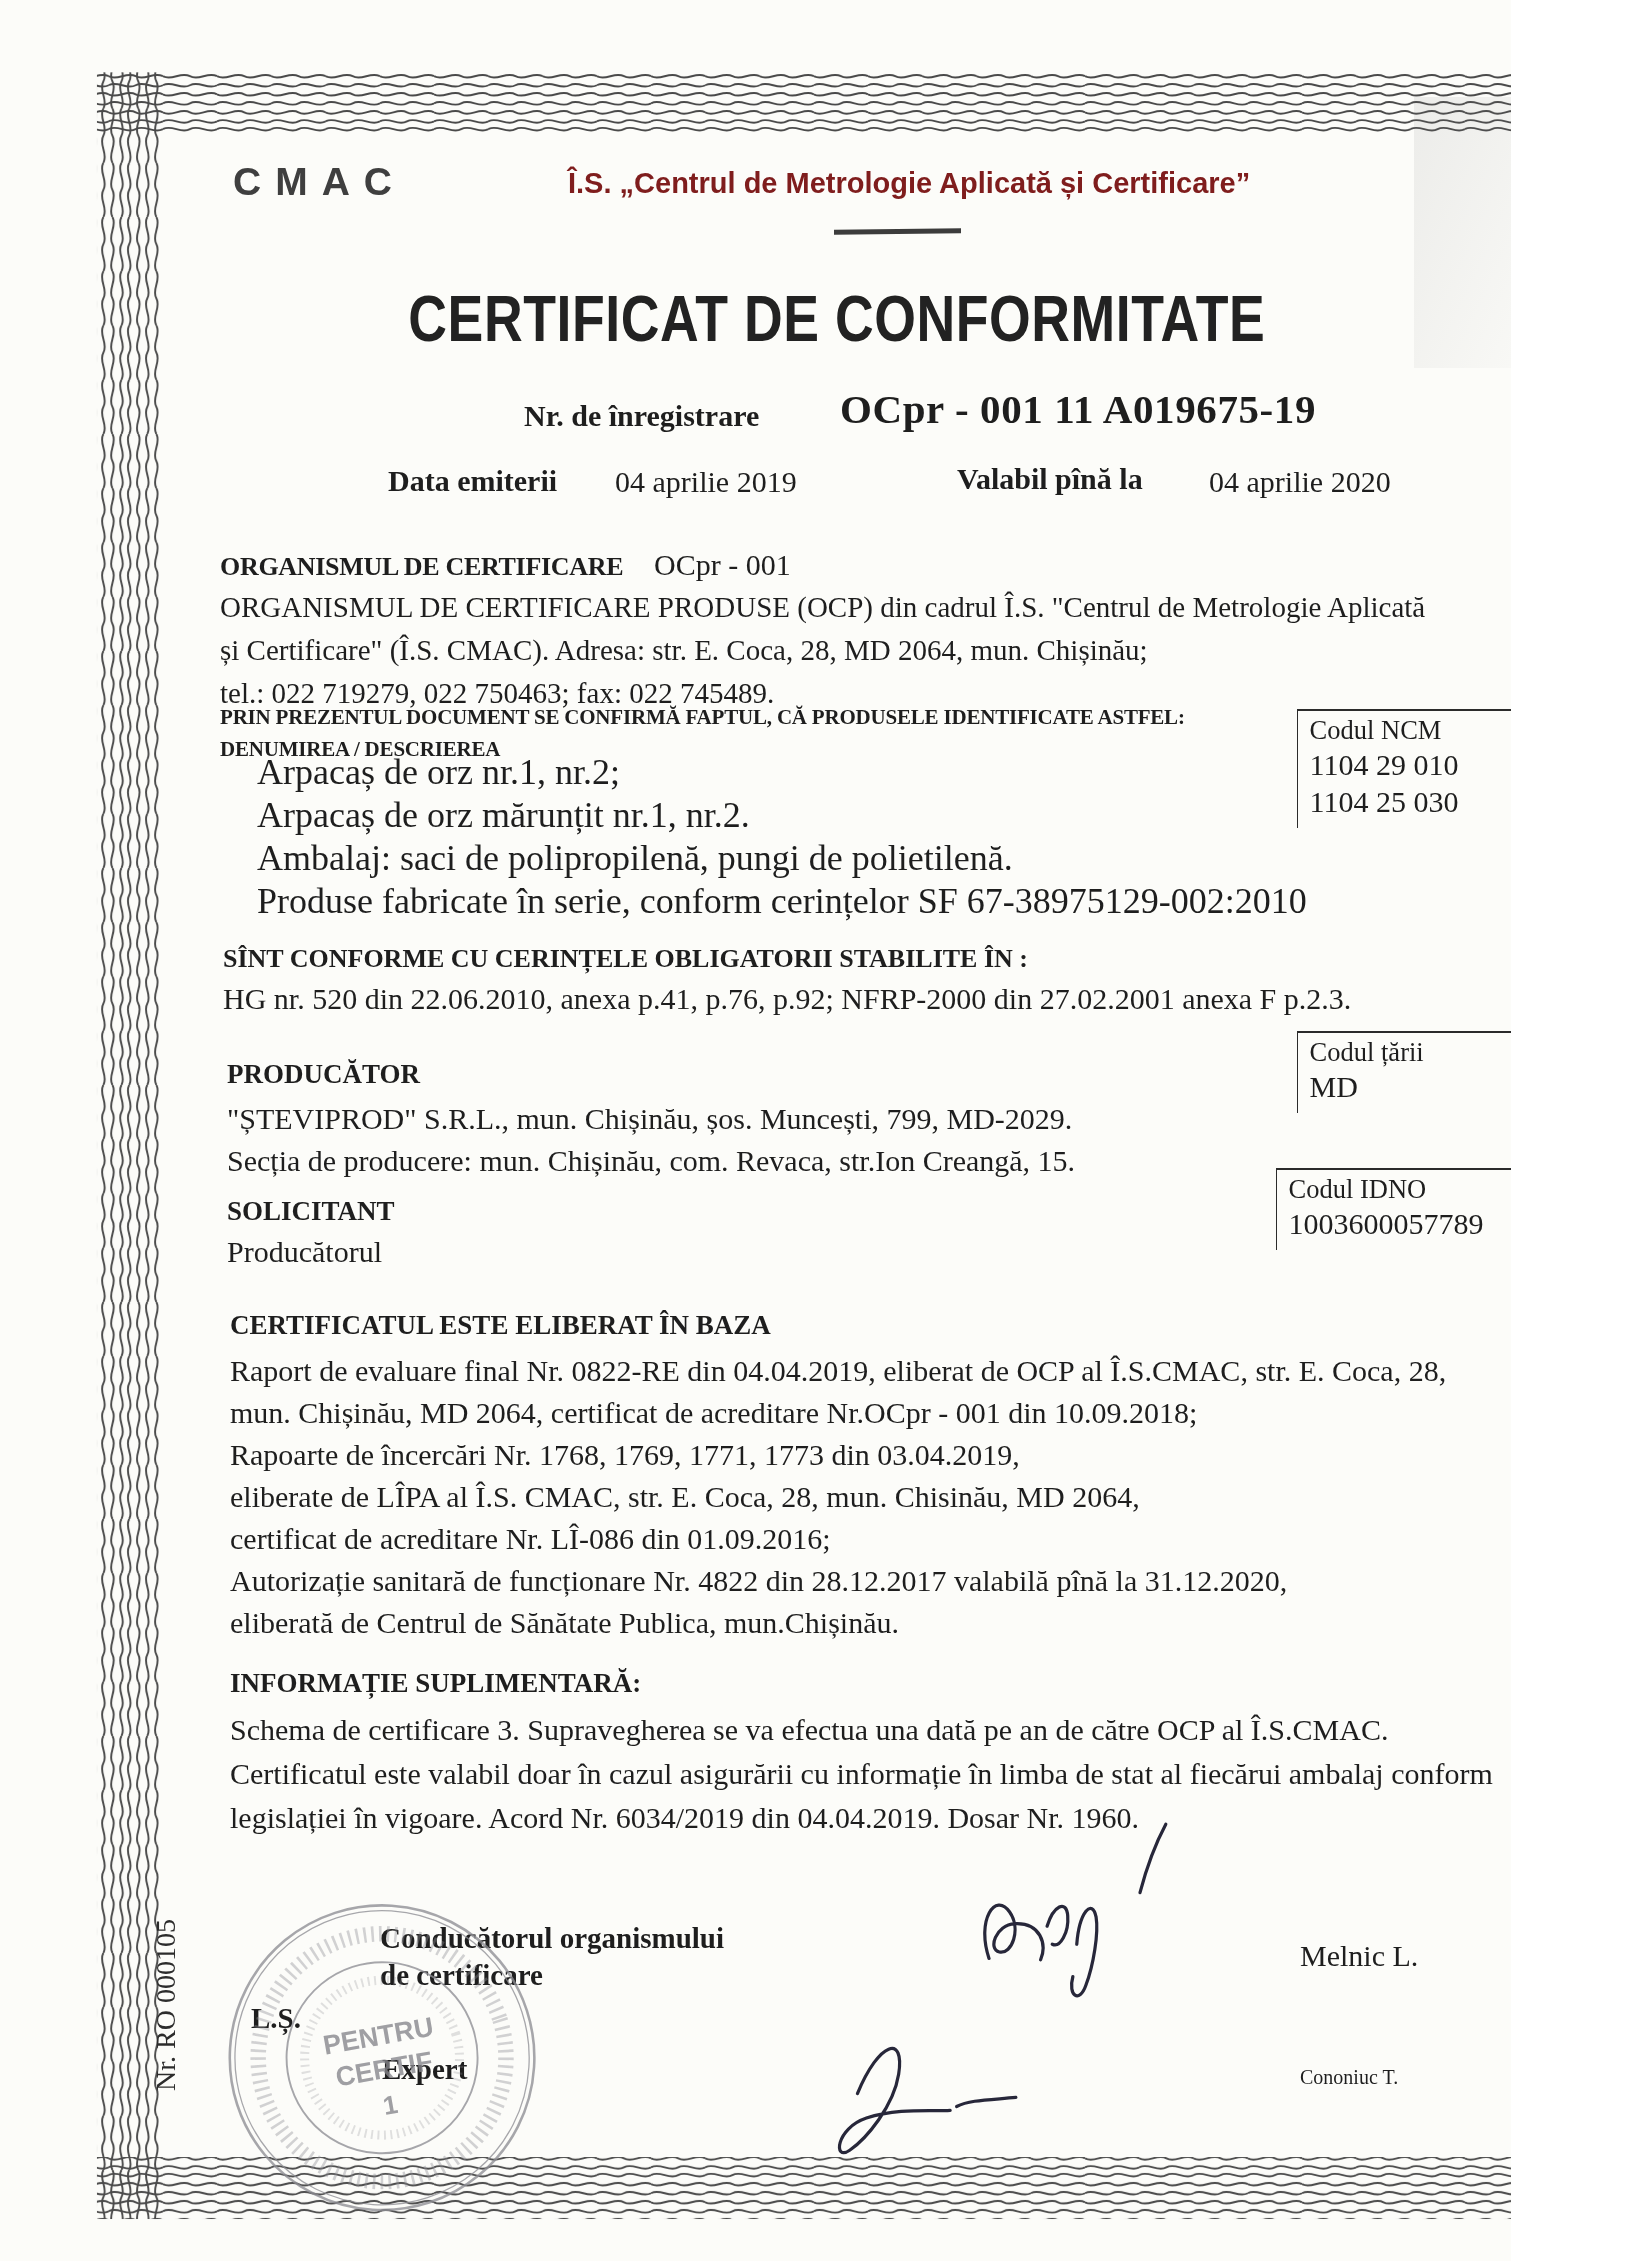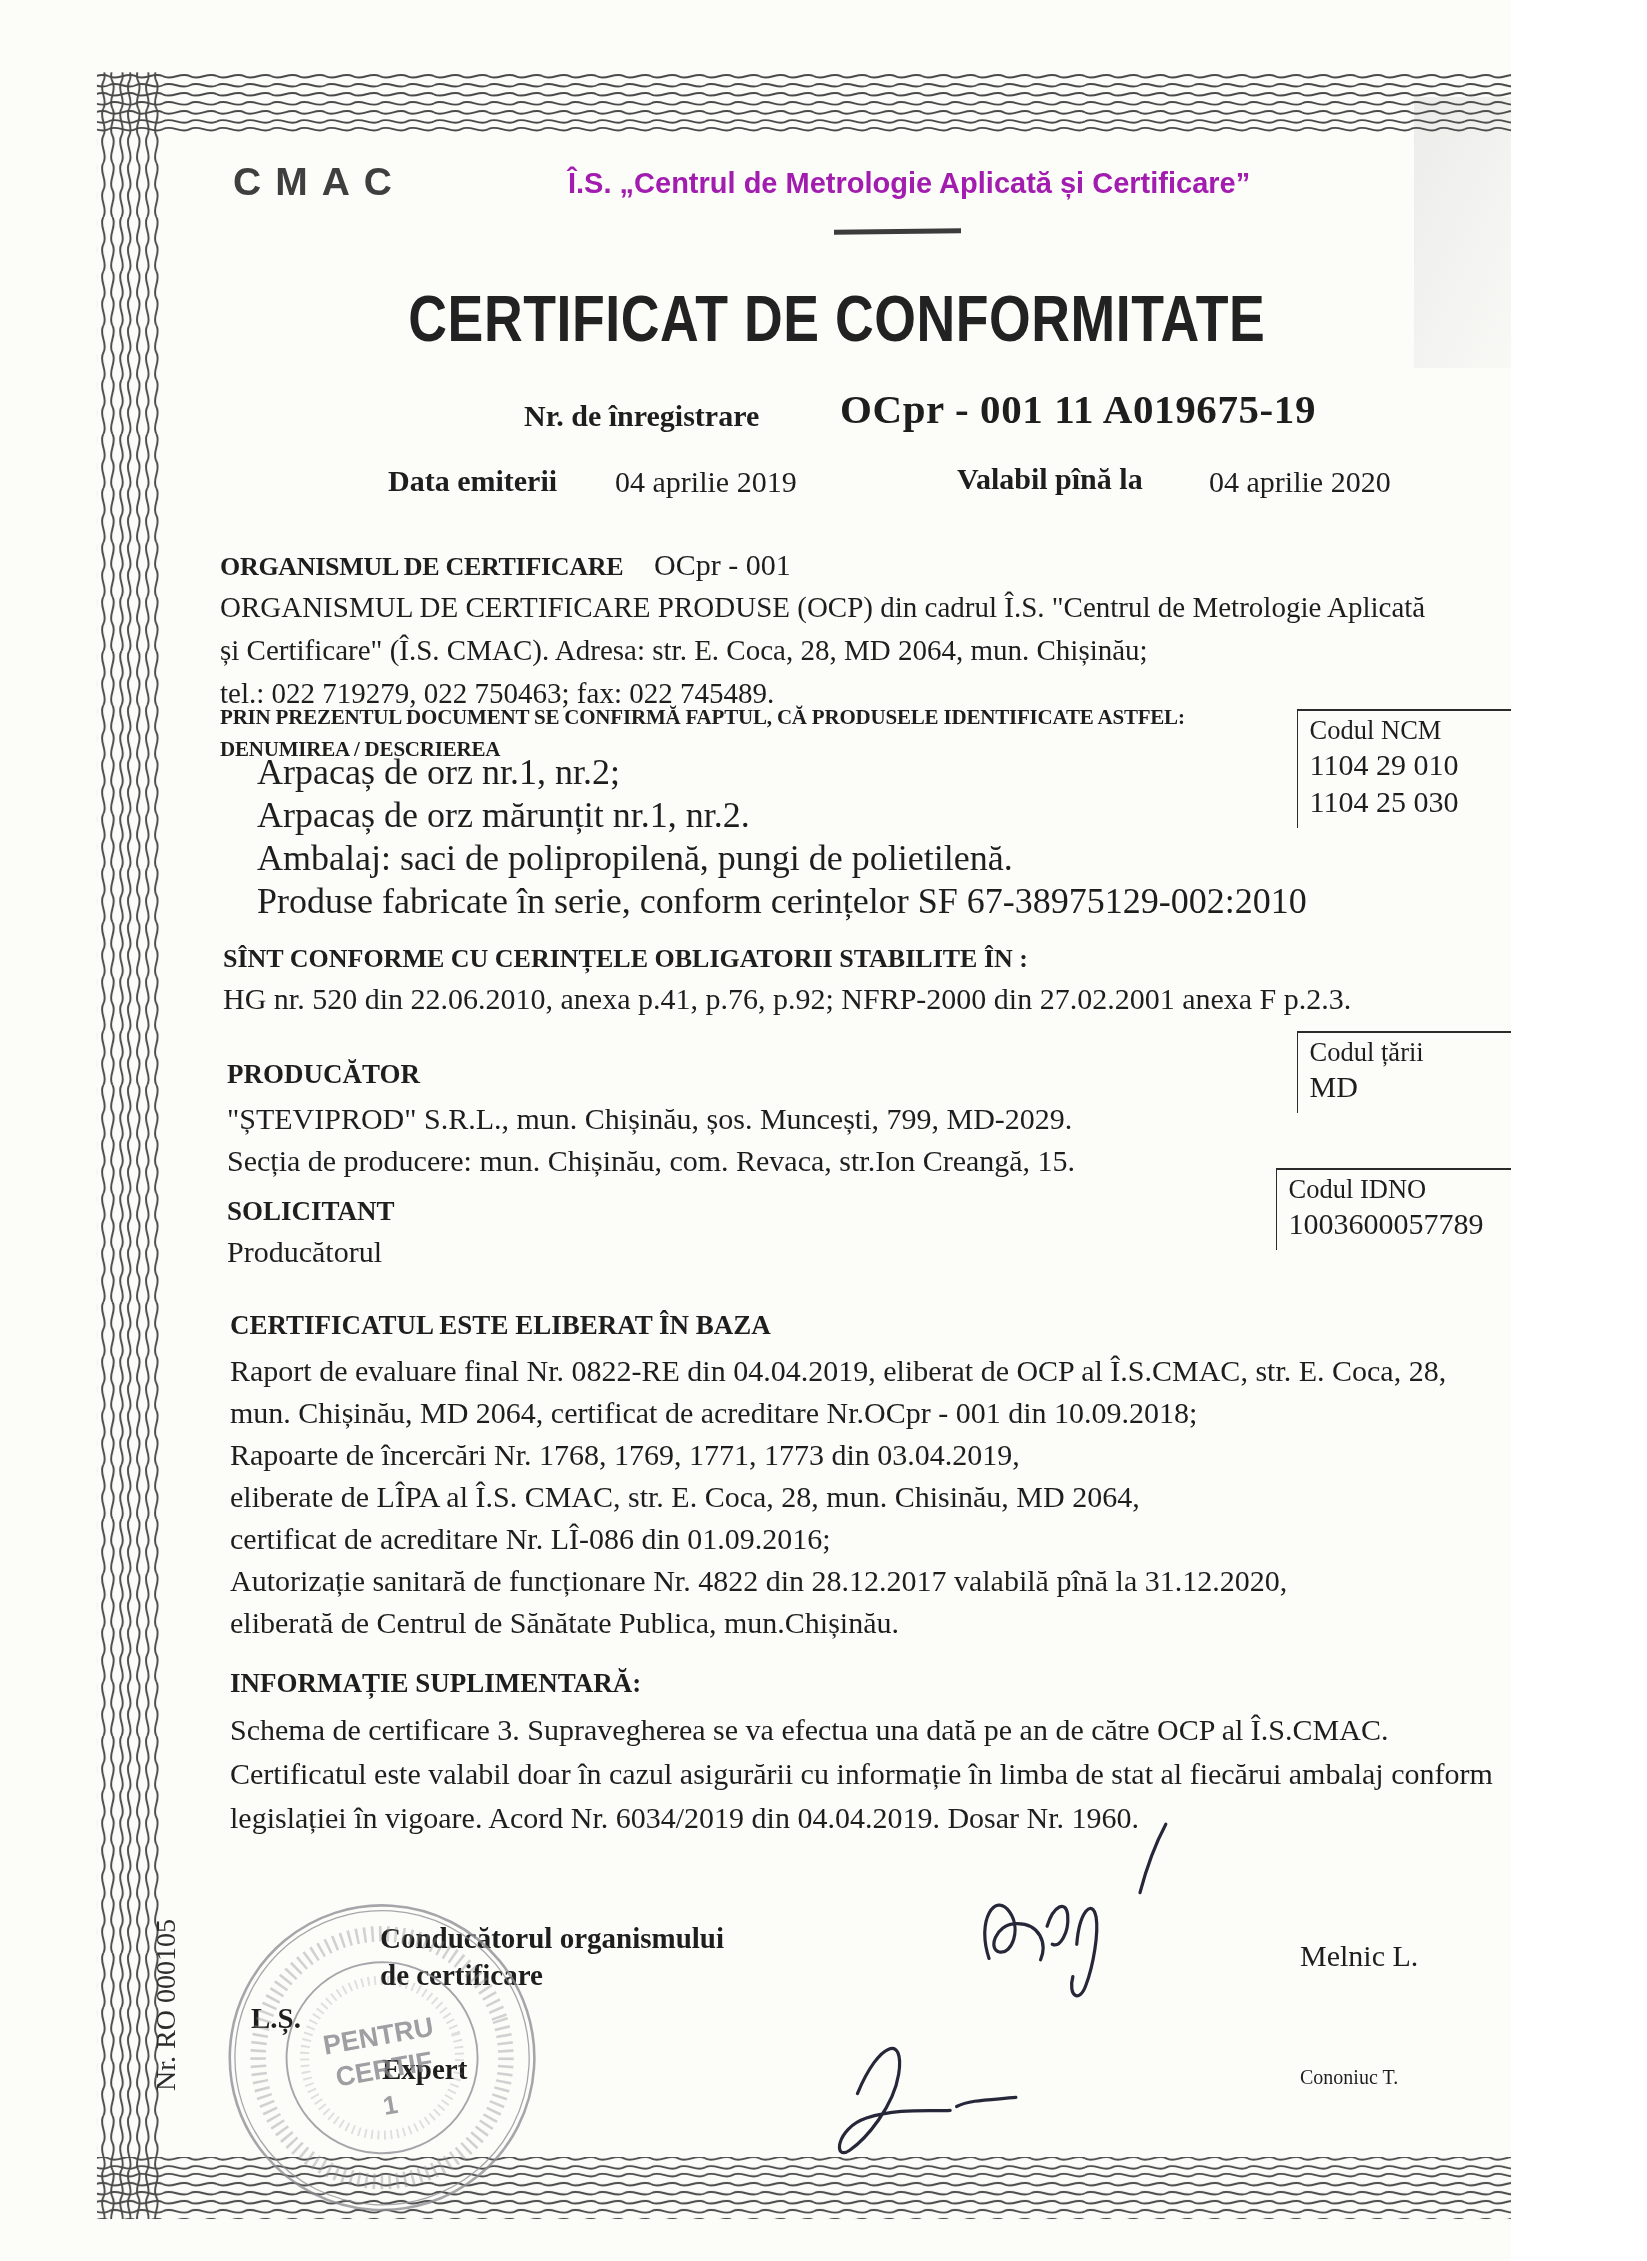--- a/index.html
+++ b/index.html
@@ -2,21 +2,21 @@
 <html style="font-size:10.3px"><head>
 <meta charset="utf-8">
 <style>
   html,body{margin:0;padding:0;background:#ffffff;}
   .page{position:relative;width:1511px;height:2261px;background:#fcfcf9;
         font-family:"Liberation Serif", serif;color:#1e1e1e;overflow:hidden;}
   .abs{position:absolute;}
   .sans{font-family:"Liberation Sans", sans-serif;}
 
   .logo{left:233px;top:160px;font-size:39px;font-weight:bold;letter-spacing:14px;color:#3f3f3f;}
-  .orgname{left:568px;top:167px;font-size:29px;font-weight:bold;color:#a21caf;letter-spacing:0px;}
+  .orgname{left:568px;top:167px;font-size:29px;font-weight:bold;color:#7f1d1d;letter-spacing:0px;}
   .hdr-underline{left:834px;top:229px;width:127px;height:4.5px;background:#3c3c3c;transform:rotate(-0.6deg);}
 
   .title-wrap{left:97px;top:285px;width:1479px;text-align:center;}
   .title-wrap span{display:inline-block;font-size:57px;font-weight:bold;color:#222;
         transform:scale(0.94,1.14);letter-spacing:0.6px;}
 
   .reg-label{left:524px;top:399px;font-size:30px;font-weight:bold;}
   .reg-value{left:840px;top:385px;font-size:41px;font-weight:bold;letter-spacing:0.6px;}
 
   .issue-label{left:388px;top:464px;font-size:30px;font-weight:bold;}

